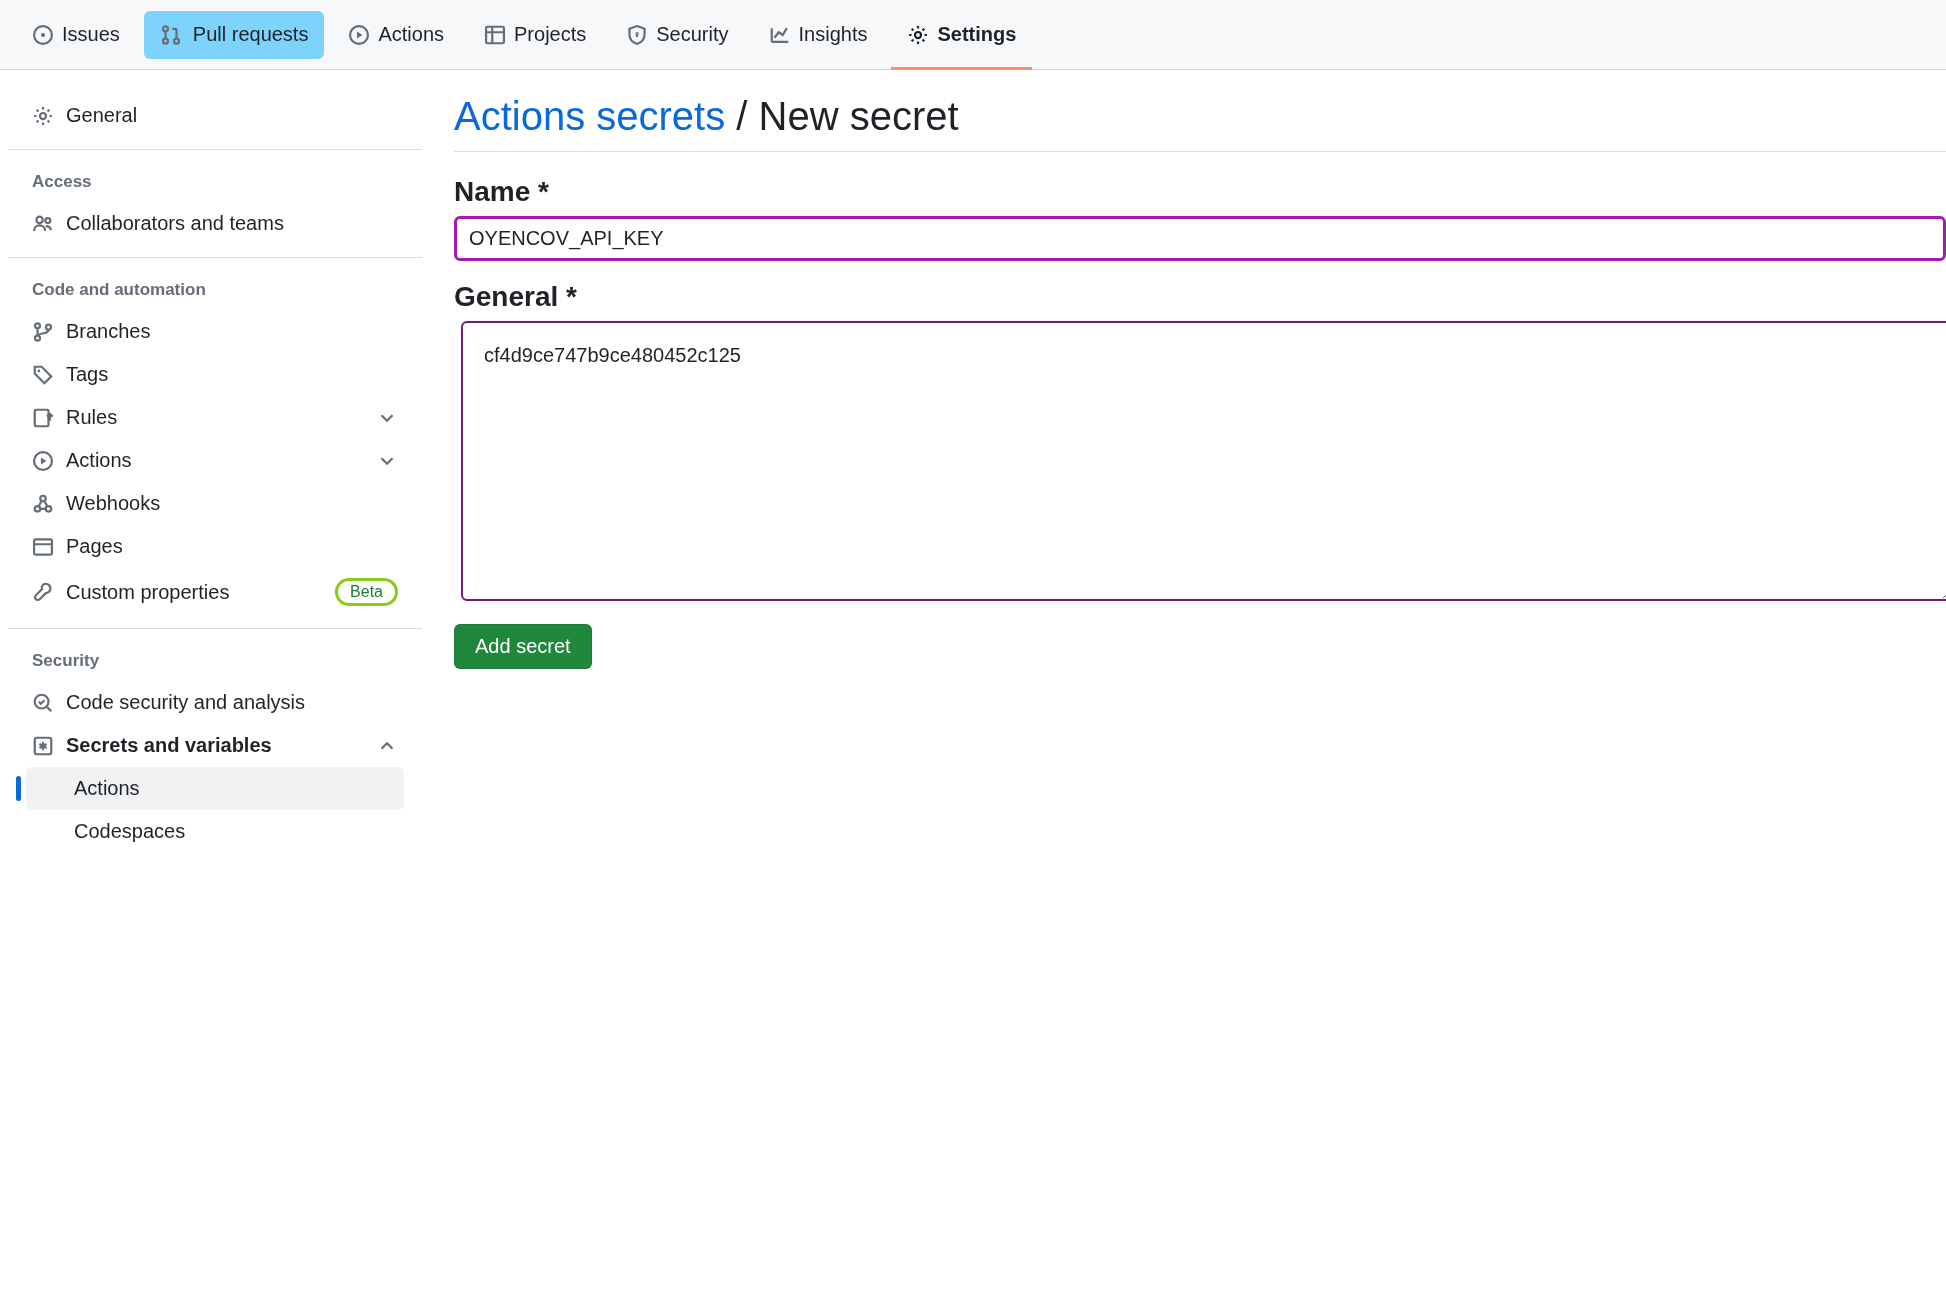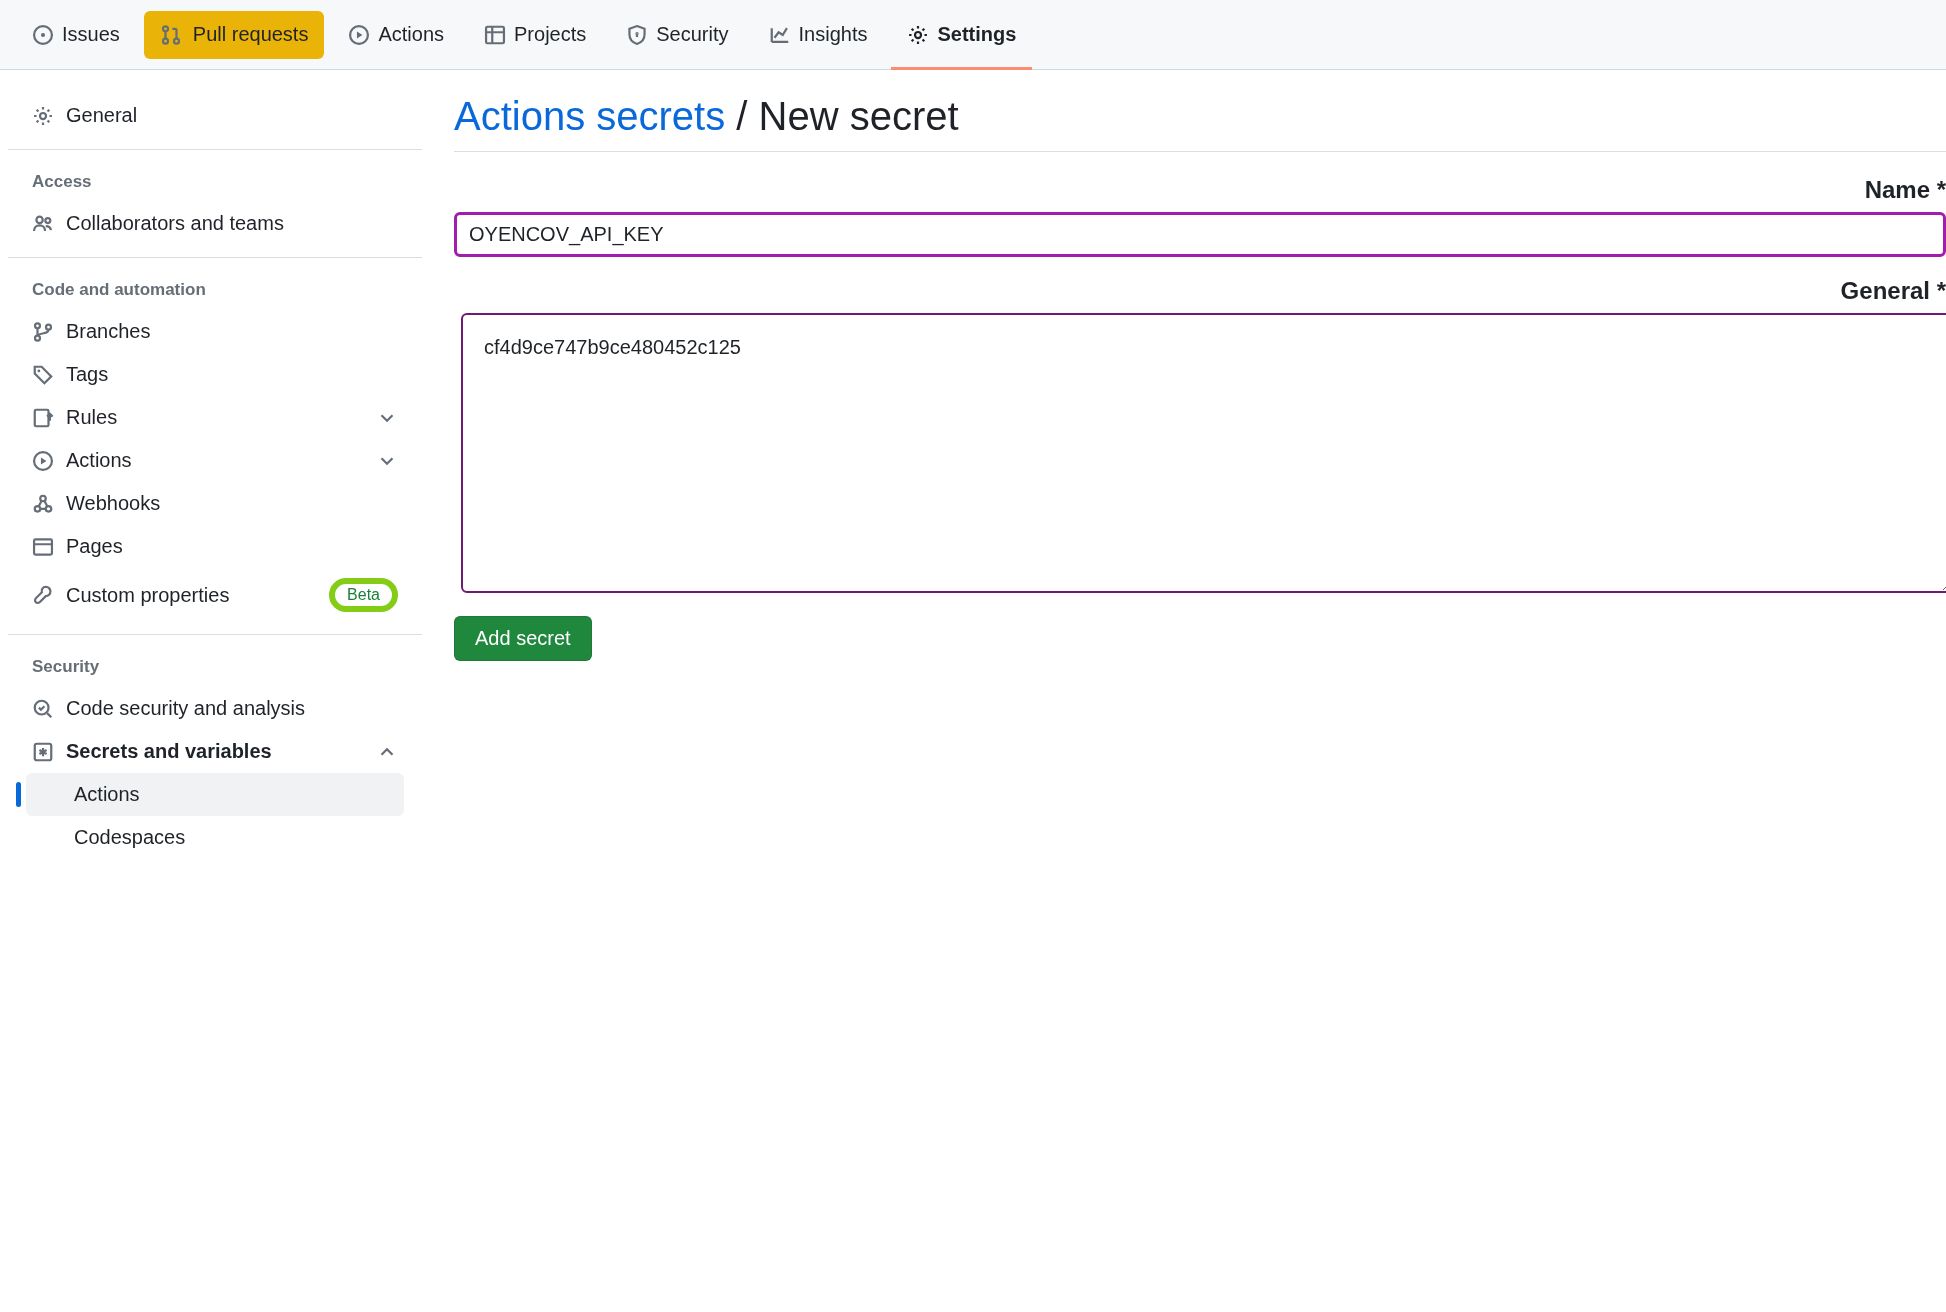--- a/index.html
+++ b/index.html
@@ -24,21 +24,21 @@
     gap: 8px;
     padding: 8px 16px;
     font-size: 20px;
     color: #1f2328;
     border-radius: 6px;
     cursor: pointer;
     height: 48px;
     position: relative;
   }
   .topnav-item.hovered {
-    background: #eab308;
+    background: #7dd3fc;
     gap: 11px;
   }
   .topnav-item.active {
     font-weight: 600;
   }
   .topnav-item.active::after {
     content: "";
     position: absolute;
     left: 0; right: 0; bottom: -11px;
     height: 3px;
@@ -72,21 +72,21 @@
     position: relative;
   }
   .sidebar-item.bold { font-weight: 600; }
   .sidebar-item svg { width: 22px; height: 22px; flex-shrink: 0; fill: none; stroke: #656d76; stroke-width: 1.6; }
   .sidebar-item .chevron { margin-left: auto; stroke: #656d76; }
   .sidebar-item .badge {
     margin-left: auto;
     font-size: 16px;
     font-weight: 500;
     color: #1a7f37;
-    border: 6px solid #84cc16;
+    border: 3px solid #84cc16;
     border-radius: 999px;
     padding: 2px 12px;
   }
   .sidebar-subitem {
     display: flex;
     align-items: center;
     padding: 10px 16px 10px 48px;
     font-size: 20px;
     color: #1f2328;
     border-radius: 6px;
@@ -118,24 +118,23 @@
     padding-bottom: 12px;
     border-bottom: 1px solid #d8dee4;
     margin-bottom: 24px;
   }
   .page-title a { color: #0969da; text-decoration: none; }
   .page-title .sep { color: #1f2328; }
   .page-title .current { color: #1f2328; }
 
   .form-label {
     display: block;
-    font-size: 24px;
+    font-size: 28px;
     font-weight: 600;
     margin-bottom: 8px;
-    text-align: right;
   }
   .text-input {
     width: 100%;
     font-size: 20px;
     padding: 8px 12px;
     border: 3px solid #a21caf;
     border-radius: 6px;
     background: #ffffff;
     color: #1f2328;
     font-family: inherit;

